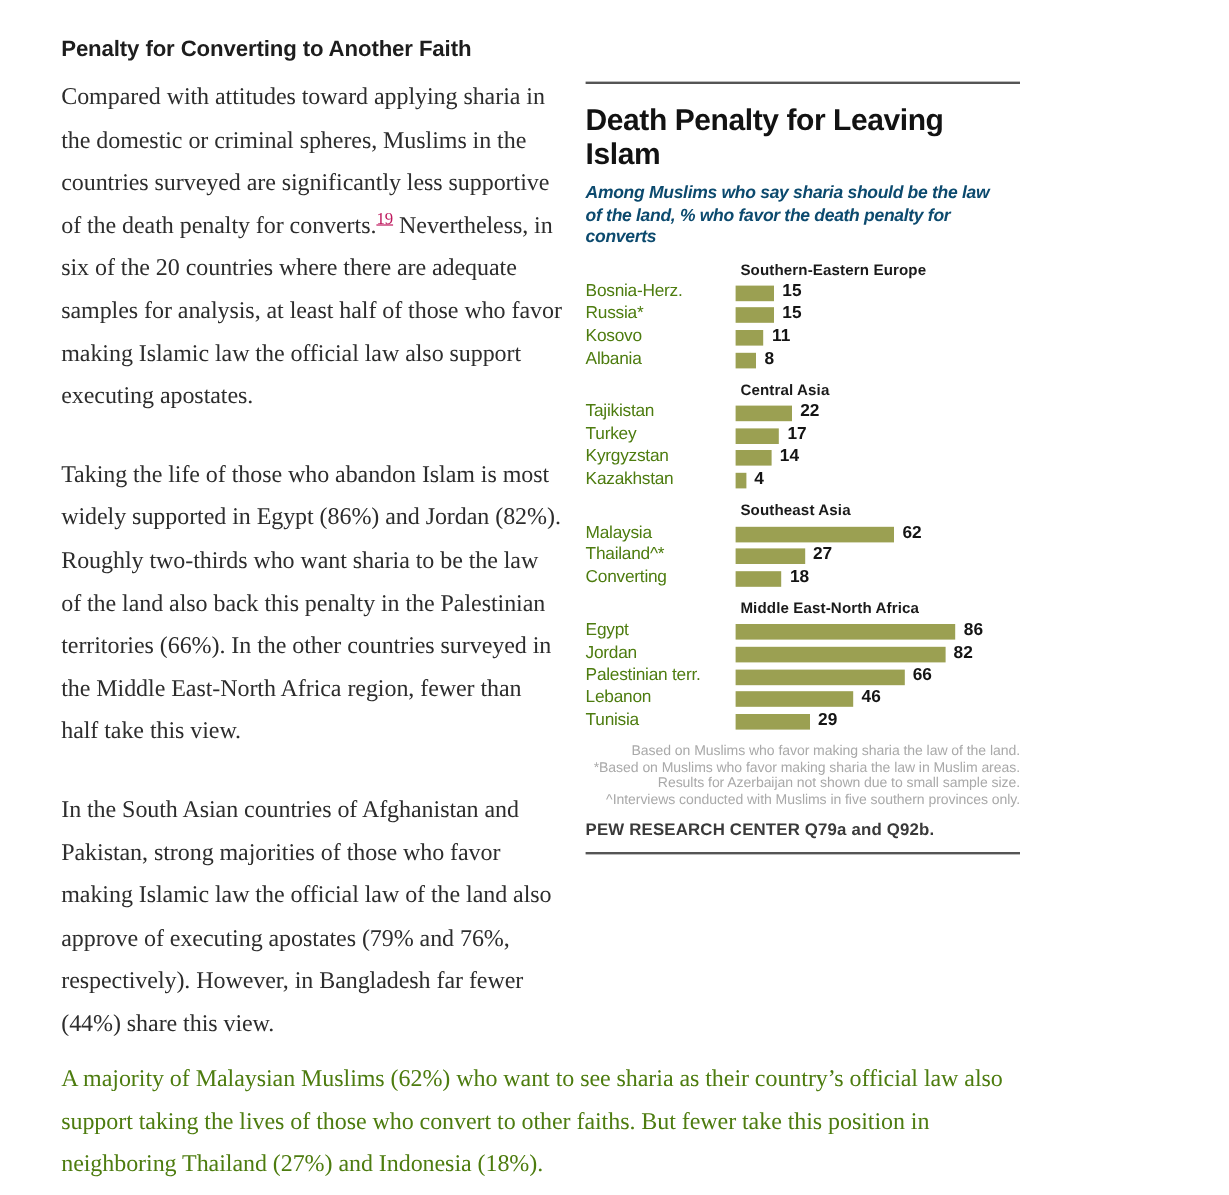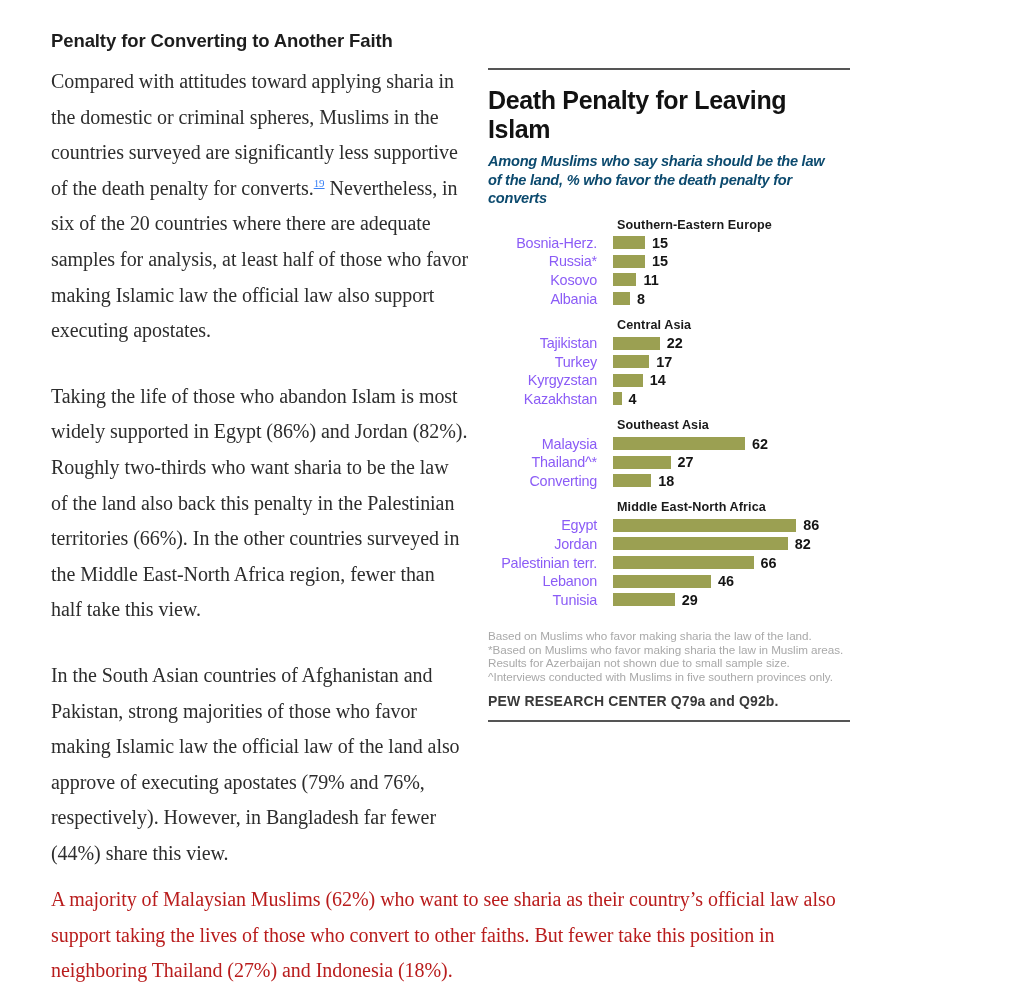--- a/index.html
+++ b/index.html
@@ -41,36 +41,36 @@
     width: 418px;
   }
   .col-left p {
     margin: 0 0 30px 0;
     font-size: 20px;
     line-height: 35.6px;
     color: #2d2d2d;
     letter-spacing: -0.05px;
   }
   .footnote-ref {
-    font-size: 11px;
+    font-size: 14px;
     vertical-align: super;
     line-height: 0;
-    color: #3b82f6;
+    color: #be185d;
     text-decoration: underline;
     cursor: pointer;
   }
 
   .full-para {
     position: absolute;
     left: 51px;
     top: 882px;
     width: 790px;
     font-size: 20px;
     line-height: 35.6px;
-    color: #b91c1c;
+    color: #4d7c0f;
     margin: 0;
     letter-spacing: -0.05px;
   }
 
   
   .chart-panel {
     position: absolute;
     left: 488px;
     top: 68px;
     width: 362px;
@@ -119,50 +119,50 @@
   }
   .group + .group .group-header { margin-top: 9px; }
 
   .row {
     display: flex;
     align-items: center;
     height: 18.6px;
   }
   .row-label {
     width: 125px;
-    text-align: right;
     font-size: 14.4px;
-    color: #8b5cf6;
+    color: #4d7c0f;
     letter-spacing: -0.2px;
-    padding-right: 16px;
+    padding-right: 1px;
     white-space: nowrap;
   }
   .bar-wrap {
     display: flex;
-    align-items: center;
+    align-items: flex-end;
     flex: 1 1 auto;
   }
   .bar {
     height: 13px;
     background: #9ba052;
   }
   .bar-value {
     font-size: 14.4px;
     font-weight: bold;
     color: #141414;
     margin-left: 7px;
     white-space: nowrap;
   }
 
   .notes {
-    margin-top: 20px;
+    margin-top: 10px;
     font-size: 11.7px;
     line-height: 13.5px;
     color: #a9a9a9;
     letter-spacing: -0.05px;
+    text-align: right;
   }
   .notes div { margin: 0; }
   .source {
     margin-top: 10px;
     font-size: 14px;
     font-weight: bold;
     color: #3a3a3a;
     letter-spacing: 0.15px;
   }
 </style>

